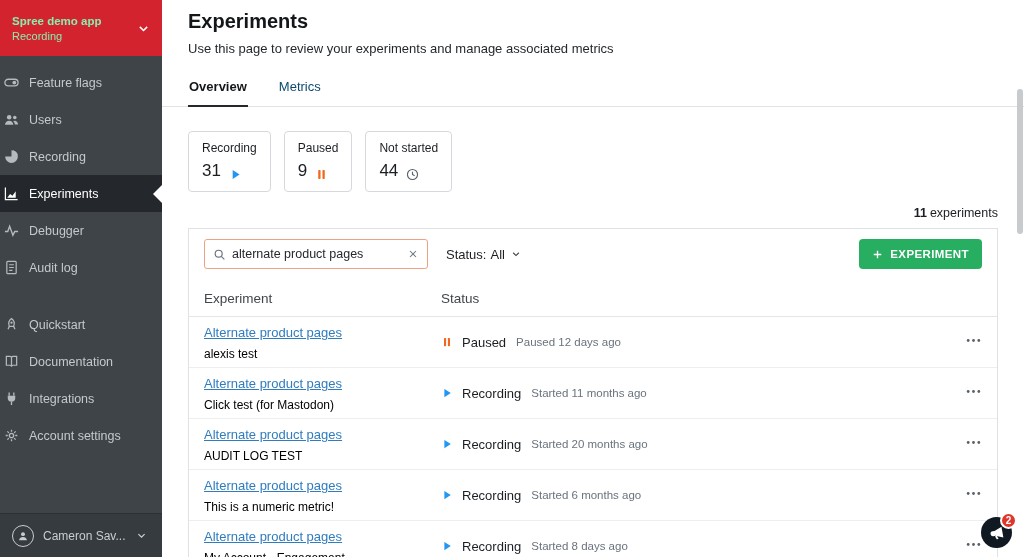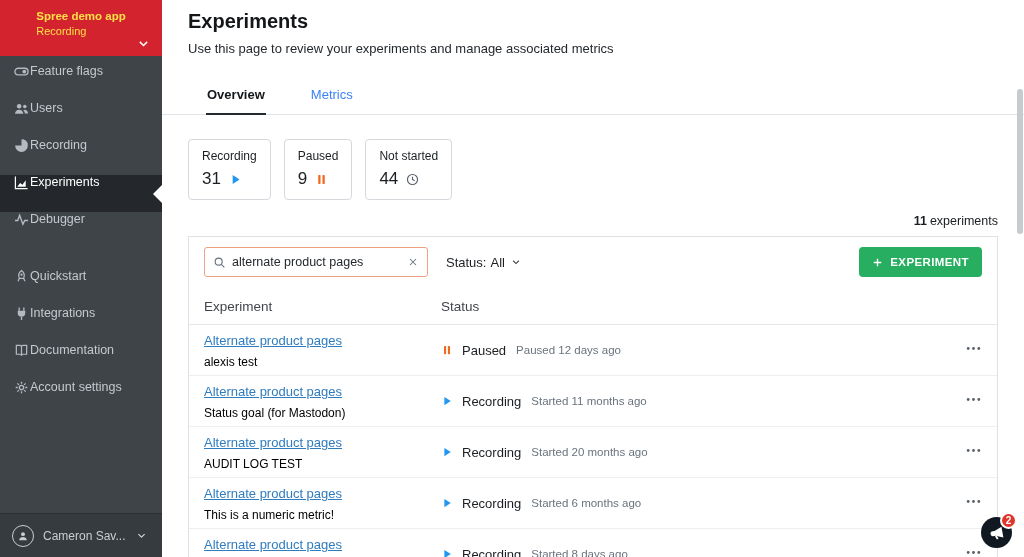--- a/index.html
+++ b/index.html
@@ -10,33 +10,33 @@
   }
   .app { display:flex; width:100%; height:100%; }
 
   
   .sidebar {
     width:162px; min-width:162px; height:100%;
     background:var(--sidebar_bg,#3f4449);
     display:flex; flex-direction:column; color:#c9cdd1;
   }
   .project {
-    background:var(--brand_red,#d2232e); color:#fde047; height:56px;
-    padding:10px 12px; display:flex; align-items:center; cursor:pointer;flex-direction:column;
+    background:var(--brand_red,#d2232e); color:#86efac; height:56px;
+    padding:10px 12px; display:flex; align-items:center; cursor:pointer;
   }
   .project-name { font-size:11.5px; font-weight:bold; margin-bottom:3px; }
   .project-env  { font-size:11px; }
   .ic { display:inline-flex; }
   .ic svg { width:100%; height:100%; }
   .proj-chev { width:13px; height:13px; margin-left:auto; color:#fff; }
 
   .nav { margin-top:8px; }
   .nav-secondary { margin-top:20px; }
   .nav-item {
-    display:flex; align-items:flex-start; gap:1px; padding:0 14px; height:37px;
+    display:flex; align-items:center; gap:10px; padding:0 4px; height:37px;
     font-size:12.5px; cursor:pointer; position:relative; color:#c4c9cd;
   }
   .nav-item .ic { width:15px; height:15px; color:#b4babf; flex:none; }
   .nav-item.active { background:var(--sidebar_active_bg,#24282c); color:#fff; }
   .nav-item.active .ic { color:#fff; }
   .nav-item.active::after {
     content:""; position:absolute; right:0; top:50%; transform:translateY(-50%);
     border-top:9px solid transparent; border-bottom:9px solid transparent;
     border-right:9px solid #fff;
   }
@@ -50,32 +50,32 @@
     display:inline-flex; align-items:center; justify-content:center; color:#c9cdd1; flex:none;
   }
   .avatar svg { width:12px; height:12px; }
   .user-chev { width:11px; height:11px; color:#c9cdd1; margin-left:2px; }
 
   
   .main { flex:1; position:relative; overflow:hidden; background:#fff; }
   .main-header { padding:10px 26px 0; }
   .page-title { font-size:20px; font-weight:700; margin:0; color:#14171a; }
   .page-subtitle { font-size:13px; color:#24292e; margin:8px 0 0; }
-  .tabs { display:flex; gap:44px; padding:0 44px; margin-top:29px; border-bottom:1px solid #e1e4e7; }
-  .tab { font-size:13px; color:#3b82f6; padding:2px 1px 11px; cursor:pointer; }
+  .tabs { display:flex; gap:30px; padding:0 26px; margin-top:21px; border-bottom:1px solid #e1e4e7; }
+  .tab { font-size:13px; color:#0c4a6e; padding:2px 1px 11px; cursor:pointer; }
   .tab.active { color:#14171a; font-weight:700; border-bottom:2px solid #24292e; margin-bottom:-1px; }
 
   .content { padding:0 26px; }
   .stats { display:flex; gap:13px; margin-top:24px; }
   .stat-card {
     border:1px solid #d5d9dd; border-radius:4px; padding:9px 13px 10px;
     min-width:64px; background:#fff; cursor:pointer;
   }
   .stat-label { font-size:12px; color:#1b1f23; }
-  .stat-value-row { display:flex; align-items:center; gap:8px; margin-top:6px; }
+  .stat-value-row { display:flex; align-items:flex-end; gap:8px; margin-top:6px; }
   .stat-value { font-size:17px; color:#1b1f23; }
   .stat-ic { width:13px; height:13px; }
 
   .summary { text-align:right; font-size:12.5px; color:#1b1f23; margin-top:14px; }
   .summary b { font-weight:700; }
   .summary span { margin-left:3px; }
 
   .table-card { border:1px solid #dfe2e5; margin-top:8px; background:#fff; }
   .toolbar { display:flex; align-items:center; padding:10px 15px; }
   .search-box {
@@ -191,53 +191,62 @@
 
         <div class="nav-item">
           <span class="ic">
             <svg viewBox="0 0 16 16">
               <path d="M1 9h3l2-5.5L9.5 13l2-4H15" fill="none" stroke="currentColor" stroke-width="1.5"></path>
             </svg>
           </span>
           <span class="nav-label">Debugger</span>
         </div>
 
+        <div class="nav-item">
+          <span class="ic">
+            <svg viewBox="0 0 16 16">
+              <rect x="3" y="1.5" width="10" height="13" rx="1" fill="none" stroke="currentColor" stroke-width="1.3"></rect>
+              <path d="M5.5 5h5M5.5 8h5M5.5 11h3.5" stroke="currentColor" stroke-width="1.2"></path>
+            </svg>
+          </span>
+          <span class="nav-label">Audit log</span>
+        </div>
       </nav>
 
     <nav class="nav nav-secondary">
 
         <div class="nav-item">
           <span class="ic">
             <svg viewBox="0 0 16 16">
               <path d="M8 1.5c2.6 1.8 3.6 5 2.3 8.5H5.7C4.4 6.5 5.4 3.3 8 1.5z" fill="none" stroke="currentColor" stroke-width="1.3"></path>
               <circle cx="8" cy="6" r="1.2" fill="currentColor"></circle>
               <path d="M5.7 10l-1.4 3M10.3 10l1.4 3" stroke="currentColor" stroke-width="1.3"></path>
             </svg>
           </span>
           <span class="nav-label">Quickstart</span>
         </div>
 
         <div class="nav-item">
           <span class="ic">
             <svg viewBox="0 0 16 16">
+              <path d="M2.5 2.5h4A1.5 1.5 0 0 1 8 4v9.5a1.5 1.5 0 0 0-1.5-1.5h-4zM13.5 2.5h-4A1.5 1.5 0 0 0 8 4v9.5a1.5 1.5 0 0 1 1.5-1.5h4z" fill="none" stroke="currentColor" stroke-width="1.3"></path>
+            </svg>
+          </span>
+          <span class="nav-label">Documentation</span>
+        </div>
+
+        <div class="nav-item">
+          <span class="ic">
+            <svg viewBox="0 0 16 16">
               <path d="M5.5 1.5V5M10.5 1.5V5" stroke="currentColor" stroke-width="1.4"></path>
               <path d="M4 5h8v2.5a4 4 0 0 1-8 0z" fill="currentColor"></path>
               <path d="M8 11.5V15" stroke="currentColor" stroke-width="1.4"></path>
             </svg>
           </span>
           <span class="nav-label">Integrations</span>
-        </div>
-
-        <div class="nav-item">
-          <span class="ic">
-            <svg viewBox="0 0 16 16">
-              <path d="M2.5 2.5h4A1.5 1.5 0 0 1 8 4v9.5a1.5 1.5 0 0 0-1.5-1.5h-4zM13.5 2.5h-4A1.5 1.5 0 0 0 8 4v9.5a1.5 1.5 0 0 1 1.5-1.5h4z" fill="none" stroke="currentColor" stroke-width="1.3"></path>
-            </svg>
-          </span>
-          <span class="nav-label">Documentation</span>
         </div>
 
         <div class="nav-item">
           <span class="ic">
             <svg viewBox="0 0 16 16">
               <circle cx="8" cy="8" r="2.3" fill="none" stroke="currentColor" stroke-width="1.4"></circle>
               <path d="M8 1.8v2.2M8 12v2.2M1.8 8H4M12 8h2.2M3.6 3.6l1.6 1.6M10.8 10.8l1.6 1.6M12.4 3.6l-1.6 1.6M5.2 10.8l-1.6 1.6" stroke="currentColor" stroke-width="1.4"></path>
             </svg>
           </span>
           <span class="nav-label">Account settings</span>
@@ -389,21 +398,21 @@
                     <circle cx="8" cy="8" r="1.3" fill="currentColor"></circle>
                     <circle cx="13" cy="8" r="1.3" fill="currentColor"></circle>
                   </svg>
                 </span>
               </div>
             </div>
 
             <div class="trow">
               <div class="td td-exp">
                 <a href="#" class="exp-link">Alternate product pages</a>
-                <div class="exp-sub">Status goal (for Mastodon)</div>
+                <div class="exp-sub">Click test (for Mastodon)</div>
               </div>
               <div class="td td-status">
                 <span class="ic status-ic" style="color: rgb(33, 150, 243);">
                   <svg viewBox="0 0 16 16">
                     <path d="M4.5 2.5l8.5 5.5-8.5 5.5z" fill="currentColor"></path>
                   </svg>
                 </span>
                 <span class="status-name">Recording</span>
                 <span class="status-detail">Started 11 months ago</span>
               </div>

